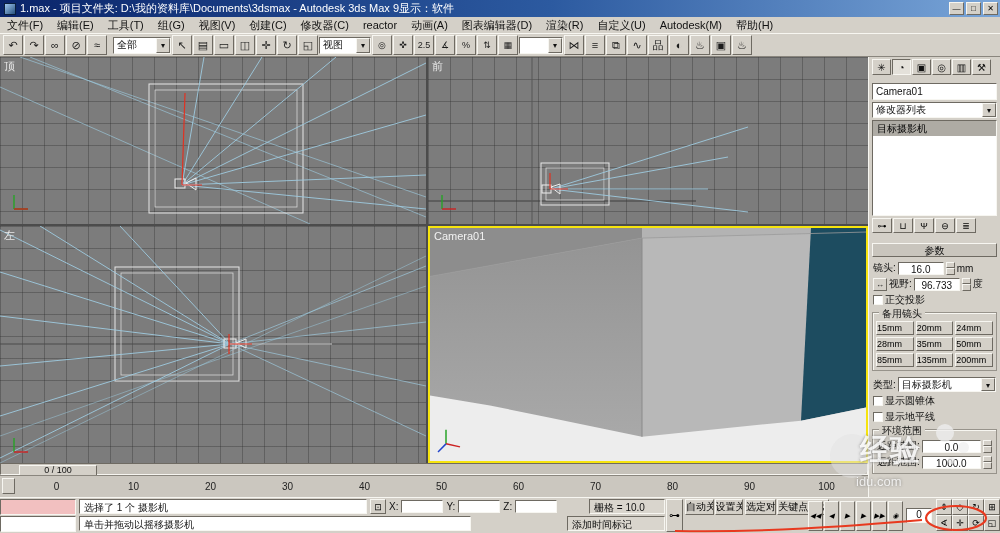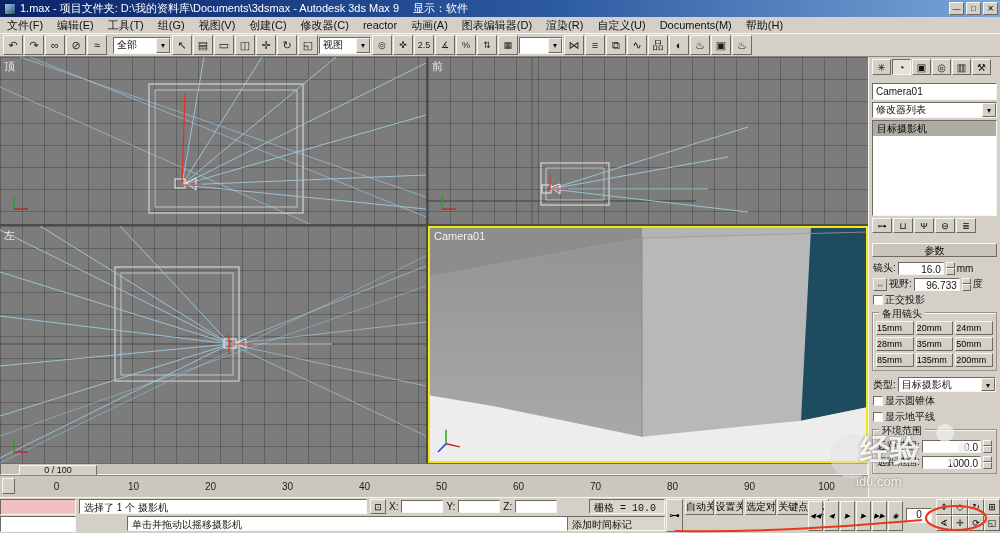--- a/index.html
+++ b/index.html
@@ -7,21 +7,21 @@
   body { font-family:"Liberation Sans", sans-serif; }
   #root { position:relative; width:1000px; height:533px; background:#d4d0c8; overflow:hidden; font-size:11px; color:#111; }
 
   .bo { border:1px solid; border-color:#f7f6f1 #6e6a62 #6e6a62 #f7f6f1; }
   .bi { border:1px solid; border-color:#6e6a62 #f7f6f1 #f7f6f1 #6e6a62; }
 
   
   .titlebar { position:absolute; left:0; top:0; width:1000px; height:17px; background:linear-gradient(90deg,#0a246a 0%,#2c5aa0 55%,#79a5d8 100%); color:#fff; display:flex; align-items:center; padding:0 2px; }
   .appicon { width:12px; height:12px; margin:0 4px 0 2px; background:linear-gradient(135deg,#9fc7ef,#28517e); border:1px solid #0a1e3c; }
   .titletext { font-size:11px; white-space:nowrap; overflow:hidden; }
-  .displaymode { font-size:11px; margin-left:14px; white-space:nowrap; }
+  .displaymode { font-size:11px; white-space:nowrap; }
   .winbtns { margin-left:auto; display:flex; gap:2px; }
   .winbtn { width:15px; height:13px; background:#d4d0c8; color:#000; font-size:8px; line-height:11px; text-align:center; }
 
   
   .menubar { position:absolute; left:0; top:17px; width:1000px; height:16px; background:#d4d0c8; display:flex; align-items:flex-start; font-size:11px; }
   .menu-item { padding:0 7px; height:16px; line-height:16px; white-space:nowrap; }
 
   
   .toolbar { position:absolute; left:0; top:33px; width:1000px; height:24px; background:#d4d0c8; border-top:1px solid #f7f6f1; border-bottom:1px solid #8a867e; display:flex; align-items:center; gap:1px; padding:0 3px; }
   .tb-group { display:flex; gap:1px; }
@@ -50,42 +50,42 @@
   .cp-tab i { font-style:normal; }
   .namefield { height:17px; margin-bottom:2px; background:#fff; font-size:10px; padding:2px 3px; }
   .stack { height:96px; background:#fff; margin-top:2px; overflow:hidden; }
   .stack-item { height:15px; line-height:15px; padding:0 4px; background:#aeaba4; color:#000; }
   .stack-tools { display:flex; gap:1px; margin:2px 0 10px; }
   .sbtn { width:20px; height:15px; background:#d4d0c8; font-size:9px; display:inline-flex; align-items:center; justify-content:center; }
   .sbtn i { font-style:normal; }
   .rollout-h { height:14px; background:#c9c5bd; text-align:center; font-size:10px; line-height:13px; margin-bottom:3px; }
   .row { display:flex; align-items:center; padding:1px 1px; gap:2px; }
   .lbl { white-space:nowrap; }
-  .fld { background:#fff; height:13px; font-size:10px; padding:1px 2px; flex:1; text-align:right; }
+  .fld { background:#fff; height:13px; font-size:10px; padding:1px 2px; flex:1; text-align:center; }
   .spin { width:9px; height:13px; display:flex; flex-direction:column; }
   .spin::before, .spin::after { content:""; flex:1; background:#d4d0c8; border:1px solid; border-color:#f7f6f1 #6e6a62 #6e6a62 #f7f6f1; }
   .cb { width:10px; height:10px; background:#fff; display:inline-block; flex:none; }
   .group { margin:4px 0 5px; border:1px solid #97938b; box-shadow:1px 1px 0 #f7f6f1 inset; position:relative; padding:8px 3px 3px; }
   .group .legend { position:absolute; top:-6px; left:6px; background:#d4d0c8; padding:0 3px; font-size:10px; }
   .lensgrid { display:grid; grid-template-columns:repeat(3,1fr); gap:2px; }
   .lbtn { height:14px; background:#d4d0c8; font-size:9px; text-align:left; line-height:12px; }
 
   
   .sliderrow { position:absolute; left:0; top:463px; width:868px; height:12px; background:#c6c2ba; }
   .slider-handle { position:absolute; left:18px; top:1px; width:78px; height:24px; background:#d4d0c8; font-size:9px; text-align:center; line-height:8px; }
   .rulerrow { position:absolute; left:0; top:475px; width:868px; height:22px; background:#cbc7bf; border-top:1px solid #8a867e; display:flex; padding-left:18px; align-items:center; }
   .tick { width:77px; text-align:center; font-size:10px; color:#222; }
   .minicurve { position:absolute; left:2px; top:478px; width:13px; height:16px; background:#d4d0c8; }
 
   
   .statusbar { position:absolute; left:0; top:497px; width:1000px; height:36px; background:#d4d0c8; border-top:1px solid #f7f6f1; }
   .mlist-top { position:absolute; left:0; top:1px; width:76px; height:16px; background:#f2c0c0; }
   .mlist-bot { position:absolute; left:0; top:18px; width:76px; height:16px; background:#fff; }
   .sfield { position:absolute; background:#fff; height:15px; font-size:10px; padding:1px 4px; white-space:nowrap; overflow:hidden; }
-  .gfield { position:absolute; background:#d9d5cd; height:15px; font-size:10px; padding:1px 4px; white-space:nowrap;font-family:Liberation Mono, monospace; }
+  .gfield { position:absolute; background:#d9d5cd; height:15px; font-size:10px; padding:1px 4px; white-space:nowrap; }
   .lockbtn { position:absolute; left:370px; top:1px; width:16px; height:15px; background:#d4d0c8; font-size:9px; text-align:center; }
   .xyz { position:absolute; left:389px; top:1px; height:15px; display:flex; align-items:center; gap:3px; font-size:10px; }
   .xyz .fld { width:42px; flex:none; }
   .keybig { position:absolute; left:666px; top:1px; width:17px; height:33px; background:#d4d0c8; font-size:11px; text-align:center; line-height:31px; }
   .kcol { position:absolute; top:1px; display:flex; gap:1px; }
   .kbtn { height:16px; background:#d4d0c8; font-size:10px; text-align:center; line-height:14px; white-space:nowrap; overflow:hidden; }
   .tctrl { position:absolute; left:808px; top:1px; width:126px; height:33px; display:flex; align-items:center; gap:1px; }
   .tbtn2 { width:15px; height:30px; background:#d4d0c8; font-size:7px; text-align:center; display:inline-flex; align-items:center; justify-content:center; }
   .framefld { width:26px; height:15px; background:#fff; font-size:10px; text-align:center; }
   .nav { position:absolute; left:936px; top:1px; width:64px; height:33px; }
@@ -127,21 +127,21 @@
       <span class="menu-item">工具(T)</span>
       <span class="menu-item">组(G)</span>
       <span class="menu-item">视图(V)</span>
       <span class="menu-item">创建(C)</span>
       <span class="menu-item">修改器(C)</span>
       <span class="menu-item">reactor</span>
       <span class="menu-item">动画(A)</span>
       <span class="menu-item">图表编辑器(D)</span>
       <span class="menu-item">渲染(R)</span>
       <span class="menu-item">自定义(U)</span>
-      <span class="menu-item">Documents(M)</span>
+      <span class="menu-item">Autodesk(M)</span>
       <span class="menu-item">帮助(H)</span>
     </div>
 
   <div class="toolbar">
     <span class="tb-group">
 
     <button class="tbtn bo">
           <i>↶</i>
         </button>
         <button class="tbtn bo">
@@ -461,21 +461,21 @@
       <span class="tick">90</span>
       <span class="tick">100</span>
     </div>
   <div class="minicurve bo"></div>
 
   <div class="statusbar">
     <div class="mlist-top bi"></div>
     <div class="mlist-bot bi"></div>
 
     <div class="sfield bi" style="left:79px;top:1px;width:288px;">选择了 1 个 摄影机</div>
-    <div class="sfield bi" style="left:79px;top:18px;width:484px;margin-left:48px;">单击并拖动以摇移摄影机</div>
+    <div class="sfield bi" style="left:79px;top:18px;width:392px;">单击并拖动以摇移摄影机</div>
     <div class="gfield bi" style="left:567px;top:18px;width:98px;">添加时间标记</div>
     <div class="gfield bi" style="left:589px;top:1px;width:76px;">栅格 = 10.0</div>
 
     <button class="lockbtn bo">⊡</button>
 
     <div class="xyz">
       <span>X:</span>
       <span class="fld bi"></span>
       <span>Y:</span>
       <span class="fld bi"></span>

